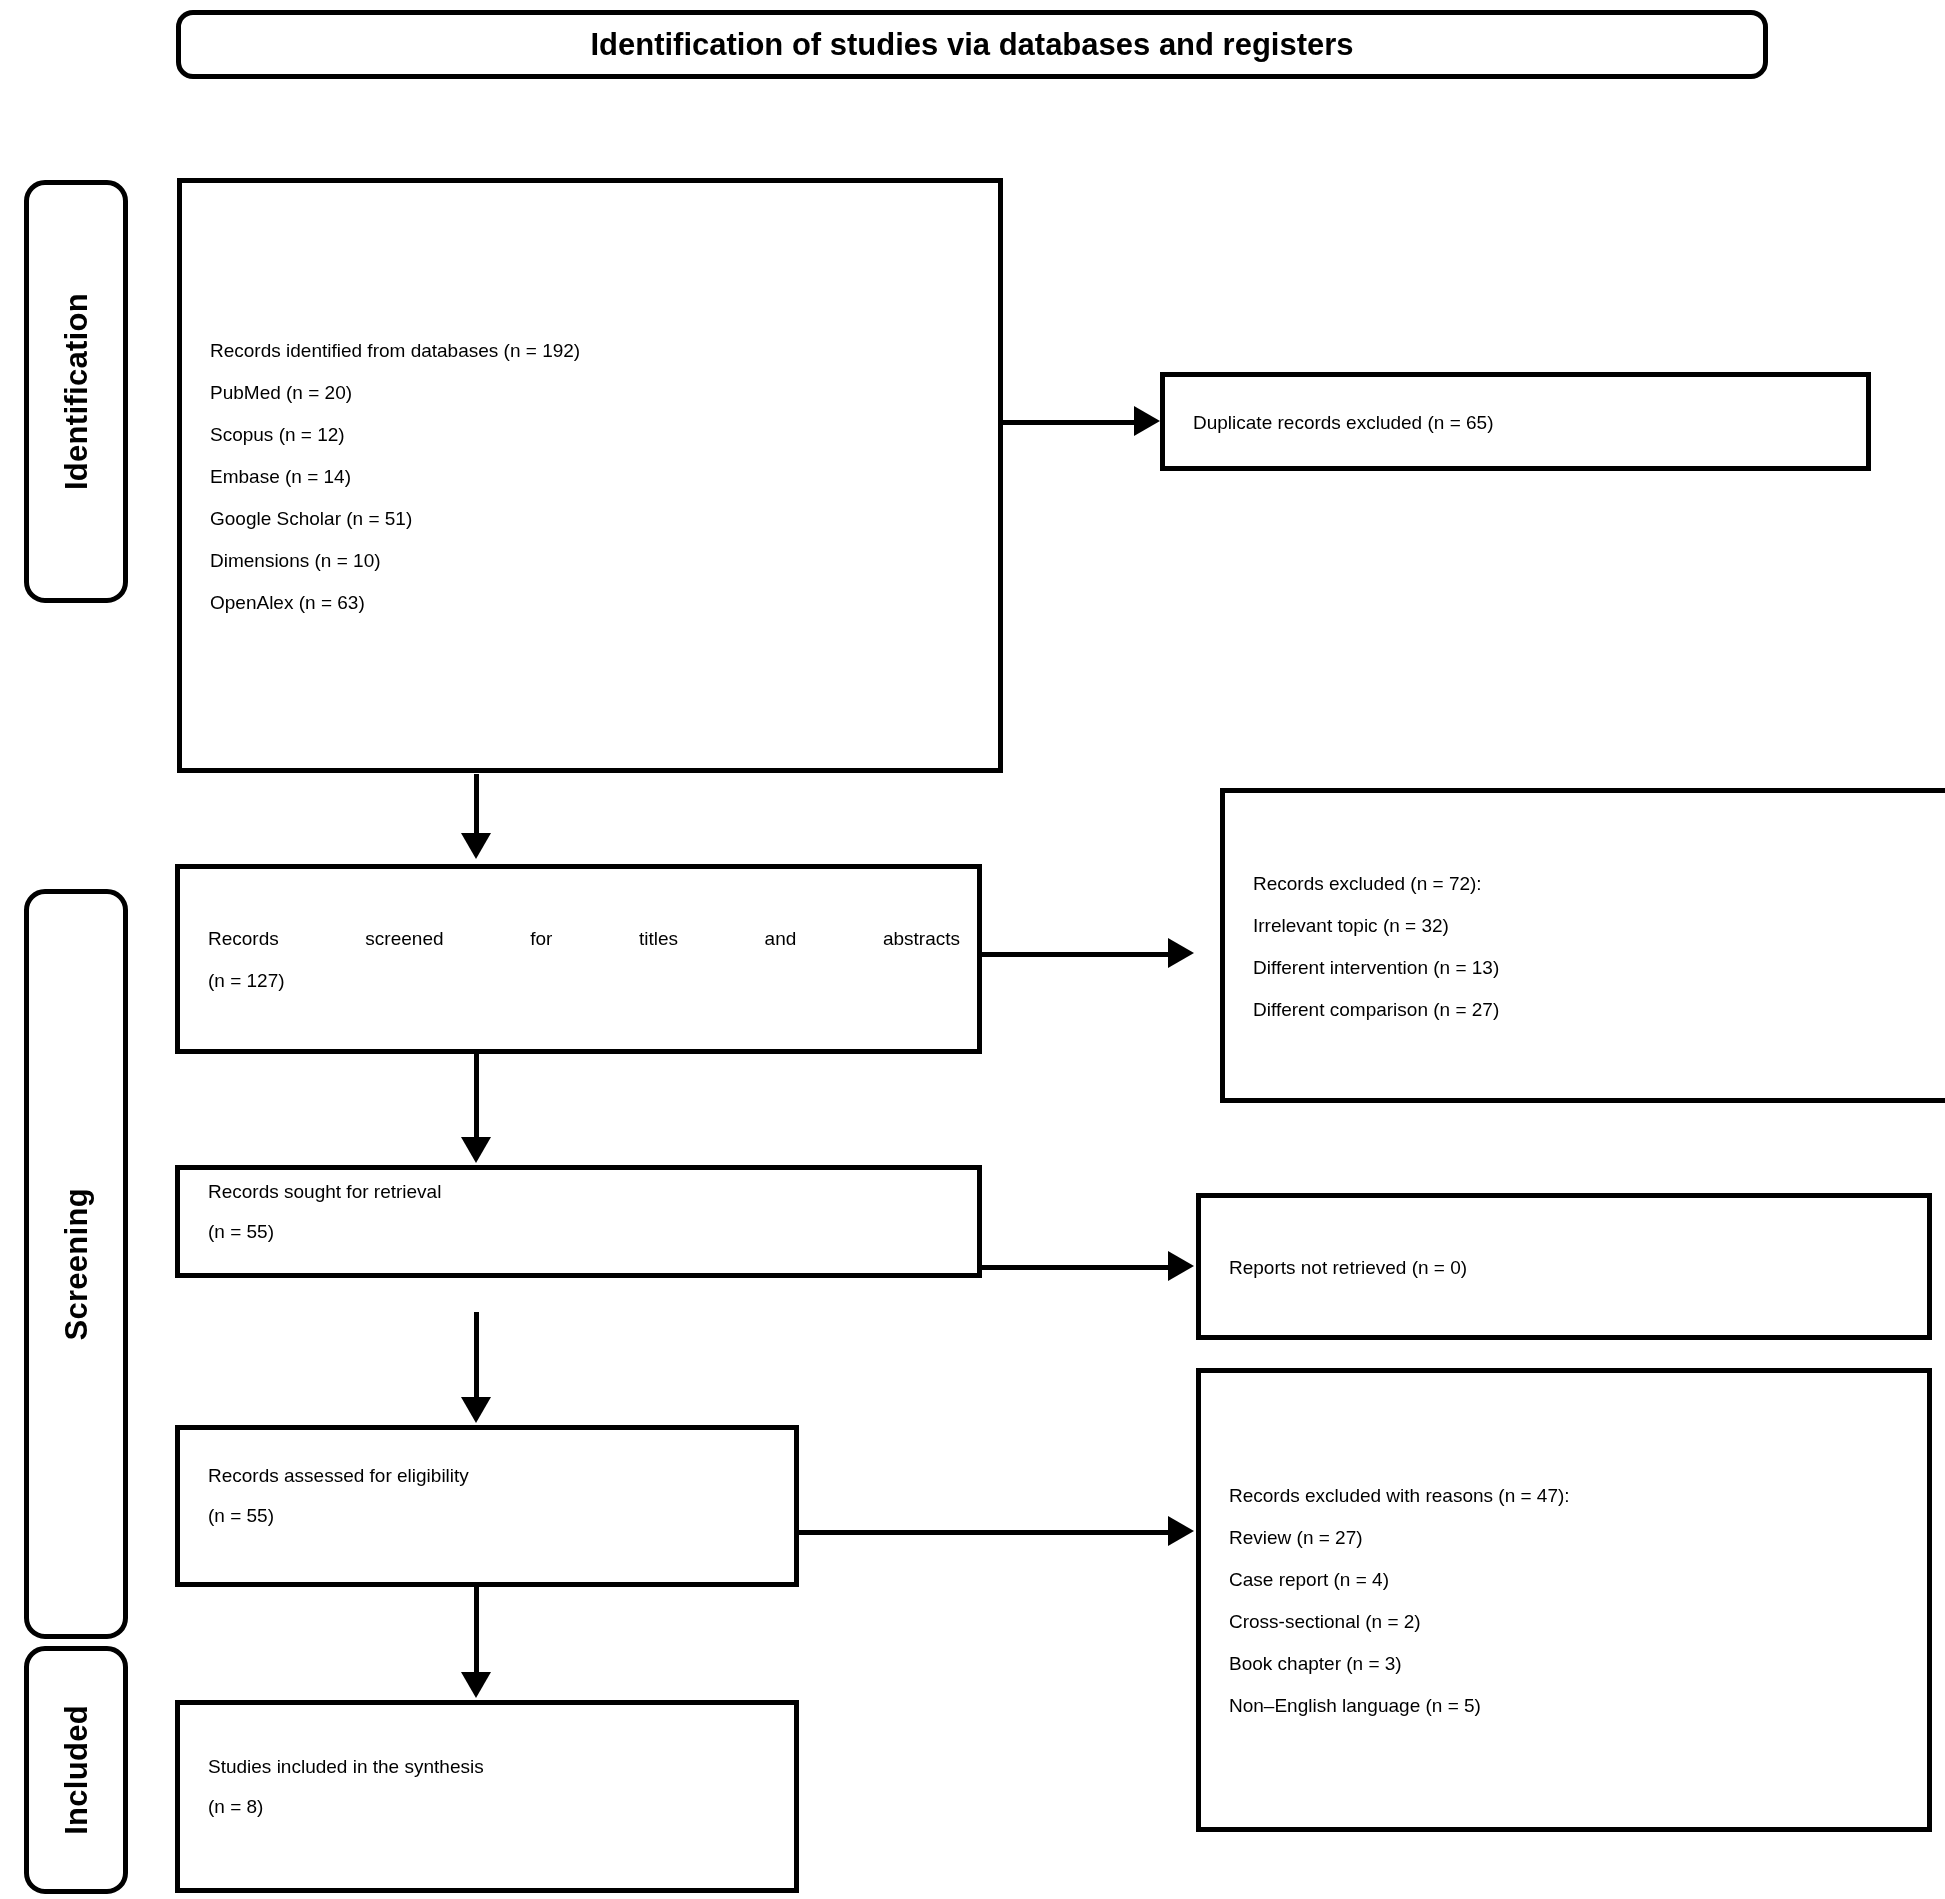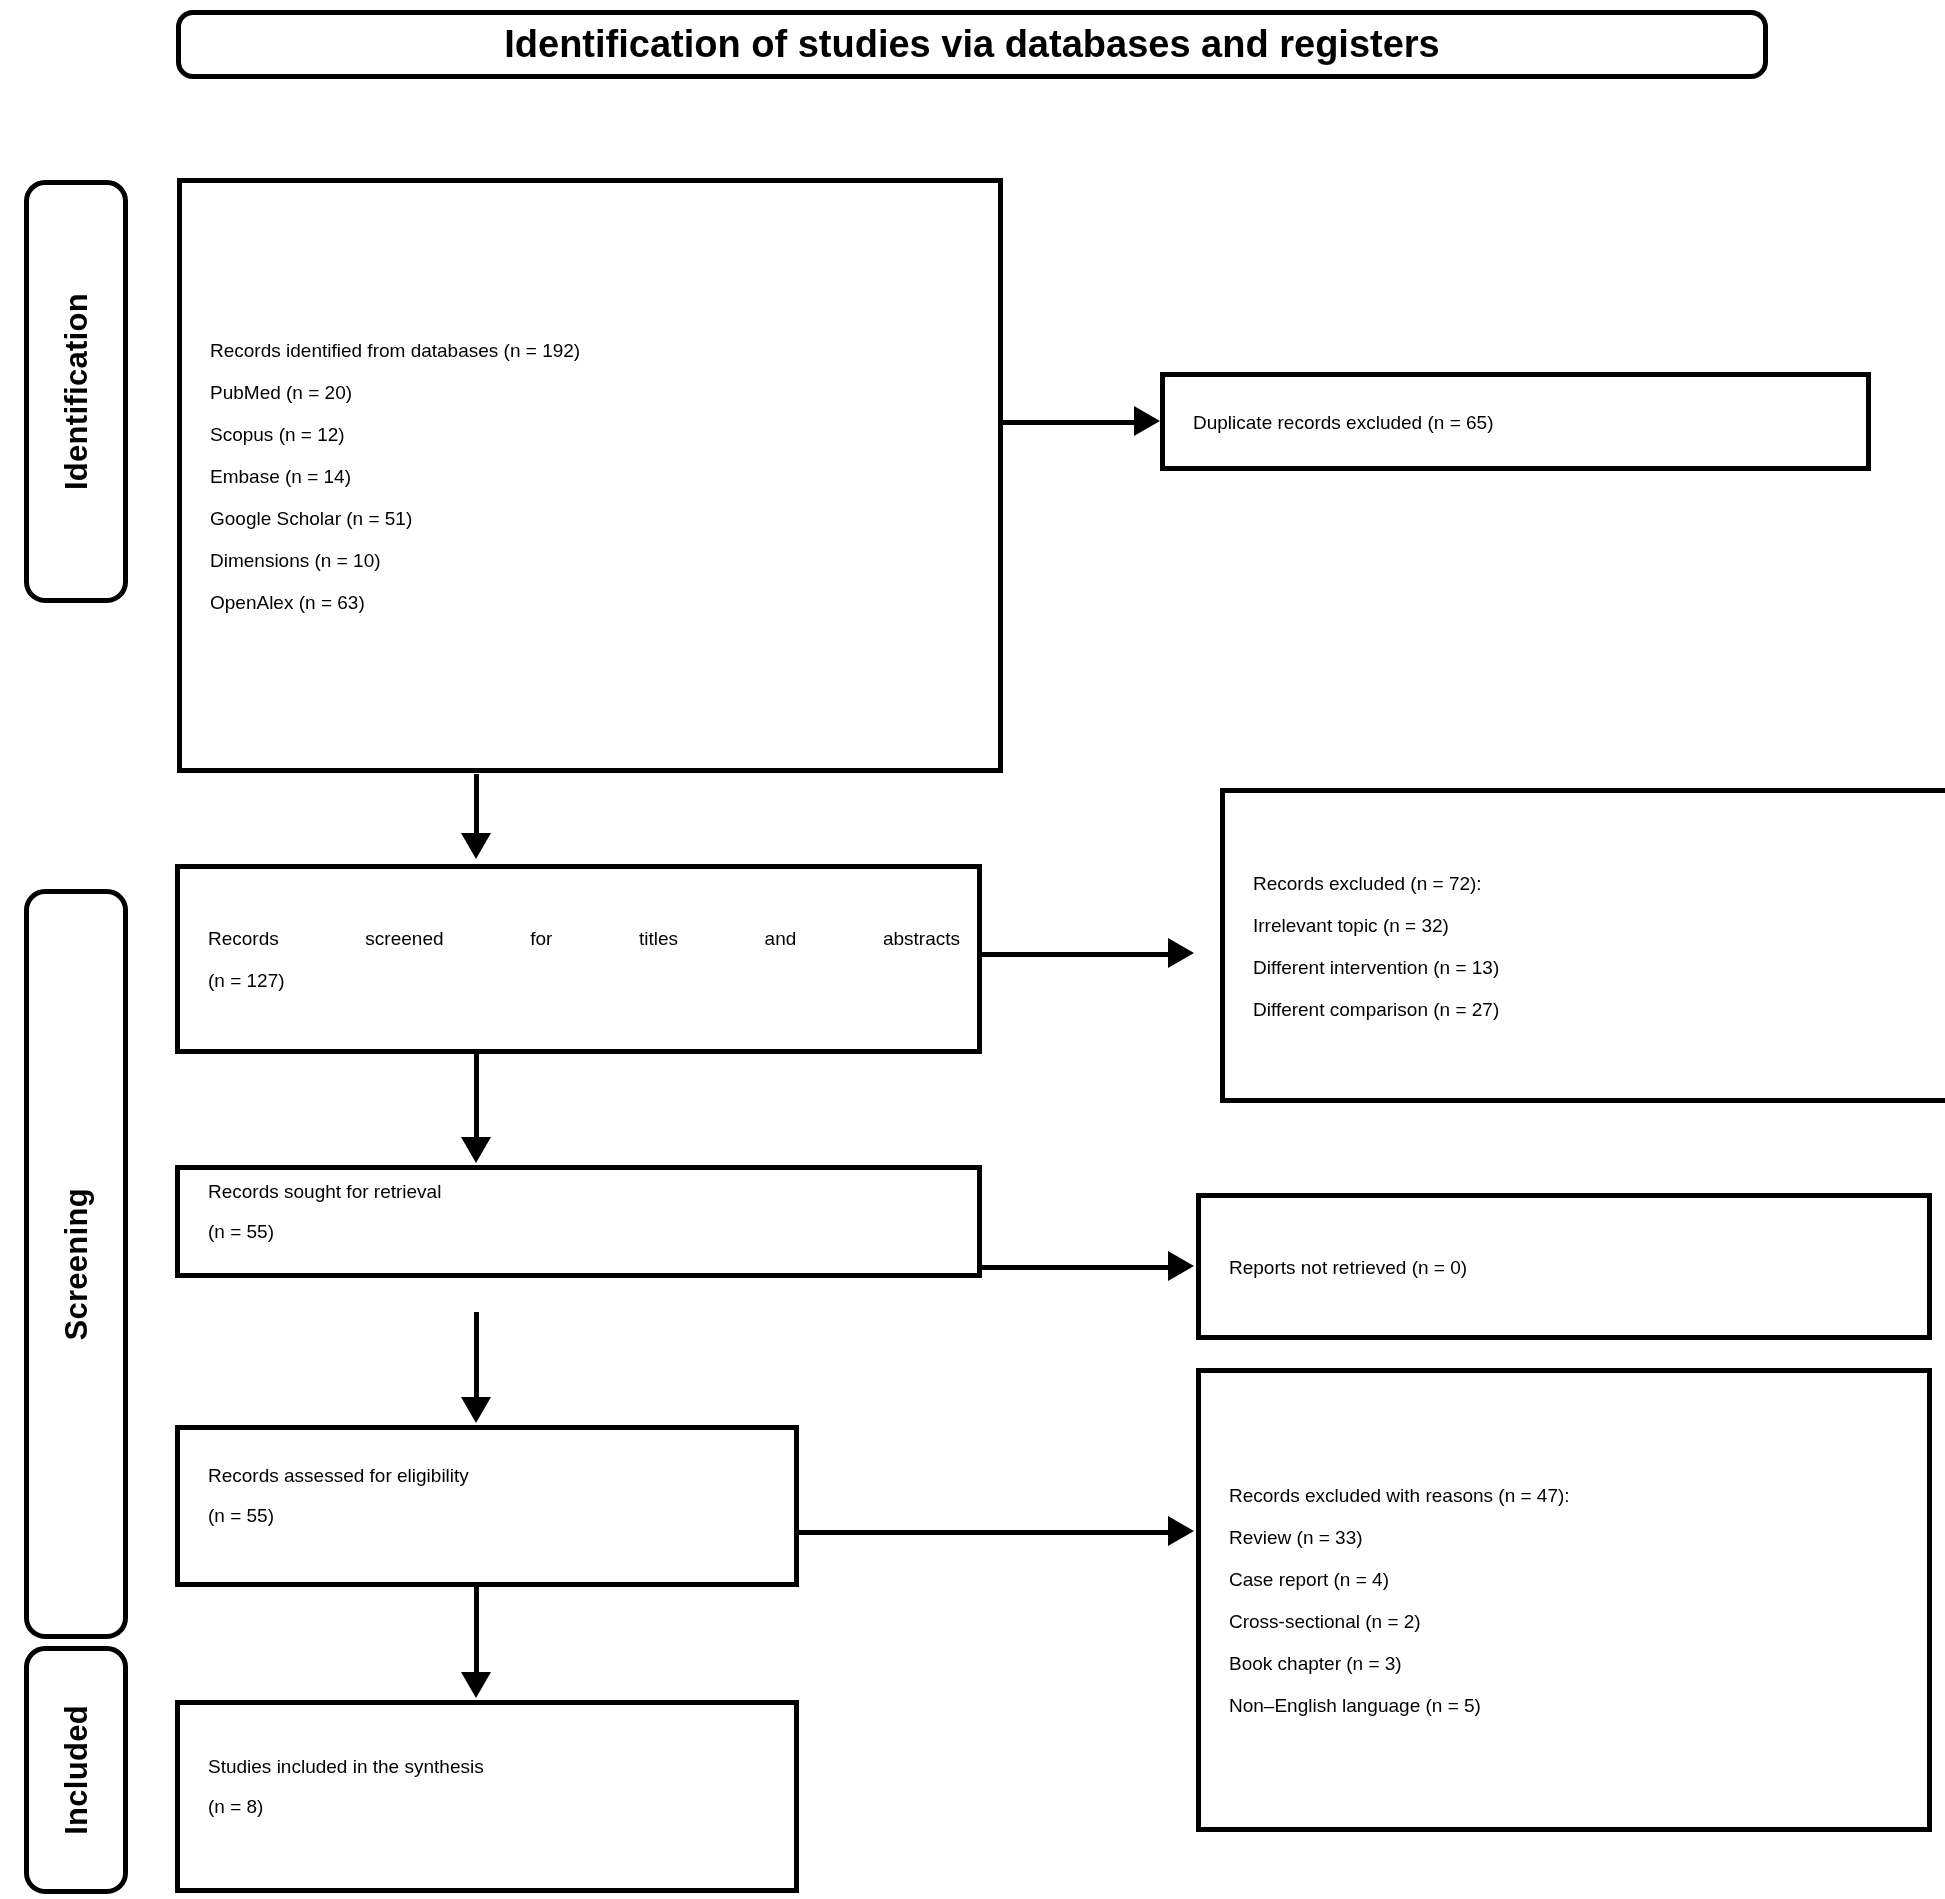--- a/index.html
+++ b/index.html
@@ -42,21 +42,21 @@
   .header{
     position:absolute;
     background:#ffffff;
     border:5.6px solid #000000;
     border-radius:17px;
     box-sizing:border-box;
     display:flex;align-items:center;justify-content:center;
   }
   .header span{
     font-weight:bold;
-    font-size:38px;
+    font-size:31px;
     white-space:nowrap;
   }
 
   
   .lines{
     position:absolute;
     left:28px;right:17px;
     top:50%;
     transform:translateY(-50%);
     font-size:19px;
@@ -177,21 +177,21 @@
   <div class="box box-thick" style="left:175px;top:1425px;width:624px;height:162px;">
     <div class="lines tight">
       <p>Records assessed for eligibility</p>
       <p>(n = 55)</p>
     </div>
   </div>
 
   <div class="box box-thick" style="left:1196px;top:1368px;width:736px;height:464px;text-decoration:underline;">
     <div class="lines">
       <p>Records excluded with reasons (n = 47):</p>
-      <p>Review (n = 33)</p>
+      <p>Review (n = 27)</p>
       <p>Case report (n = 4)</p>
       <p>Cross-sectional (n = 2)</p>
       <p>Book chapter (n = 3)</p>
       <p>Non–English language (n = 5)</p>
     </div>
   </div>
 
   <div class="hline" style="left:798px;top:1530px;width:371px;"></div>
   <div class="arrow-r" style="left:1168px;top:1516px;"></div>
 

